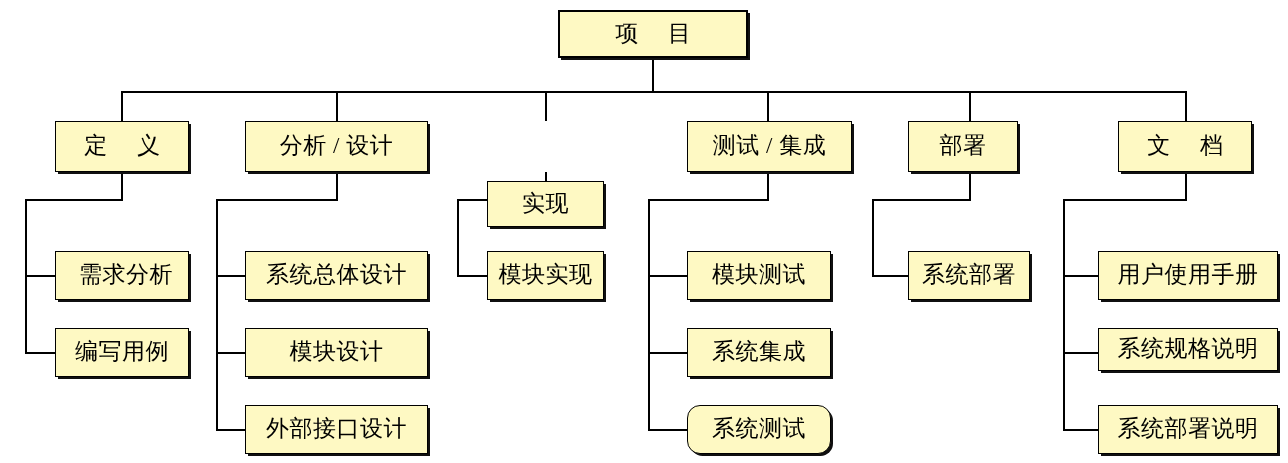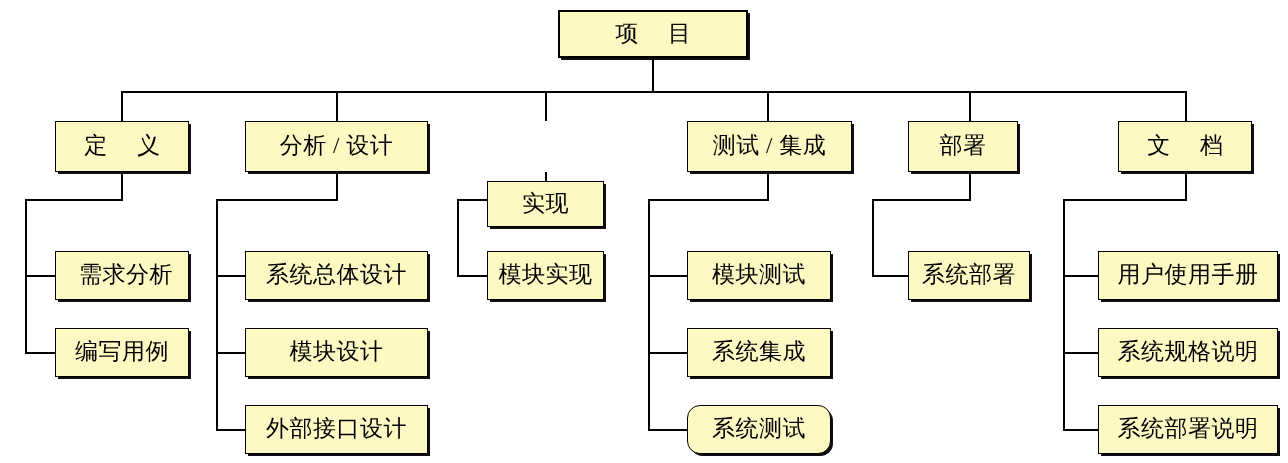--- a/index.html
+++ b/index.html
@@ -167,20 +167,20 @@
   <div class="conn-v" style="left:1185px; top:172px; height:28px;"></div>
   <div class="conn-h" style="left:1063px; top:199px; width:123.6px;"></div>
   <div class="conn-v" style="left:1063px; top:199px; height:232px;"></div>
   <div class="conn-h" style="left:1063px; top:275px; width:35px;"></div>
   <div class="conn-h" style="left:1063px; top:352.4px; width:35px;"></div>
   <div class="conn-h" style="left:1063px; top:429.4px; width:35px;"></div>
 
   <div class="node" style="left:1098px; top:251px; width:180px; height:49px;">
     <span class="node-label">用户使用手册</span>
   </div>
-  <div class="node" style="left:1098px; top:328px; width:180px; height:49px;">
+  <div class="node" style="left:1098px; top:328px; width:180px; height:43px;">
     <span class="node-label">系统规格说明</span>
   </div>
   <div class="node" style="left:1098px; top:405px; width:180px; height:49px;">
     <span class="node-label">系统部署说明</span>
   </div>
 
 </div>
 
 </body></html>

